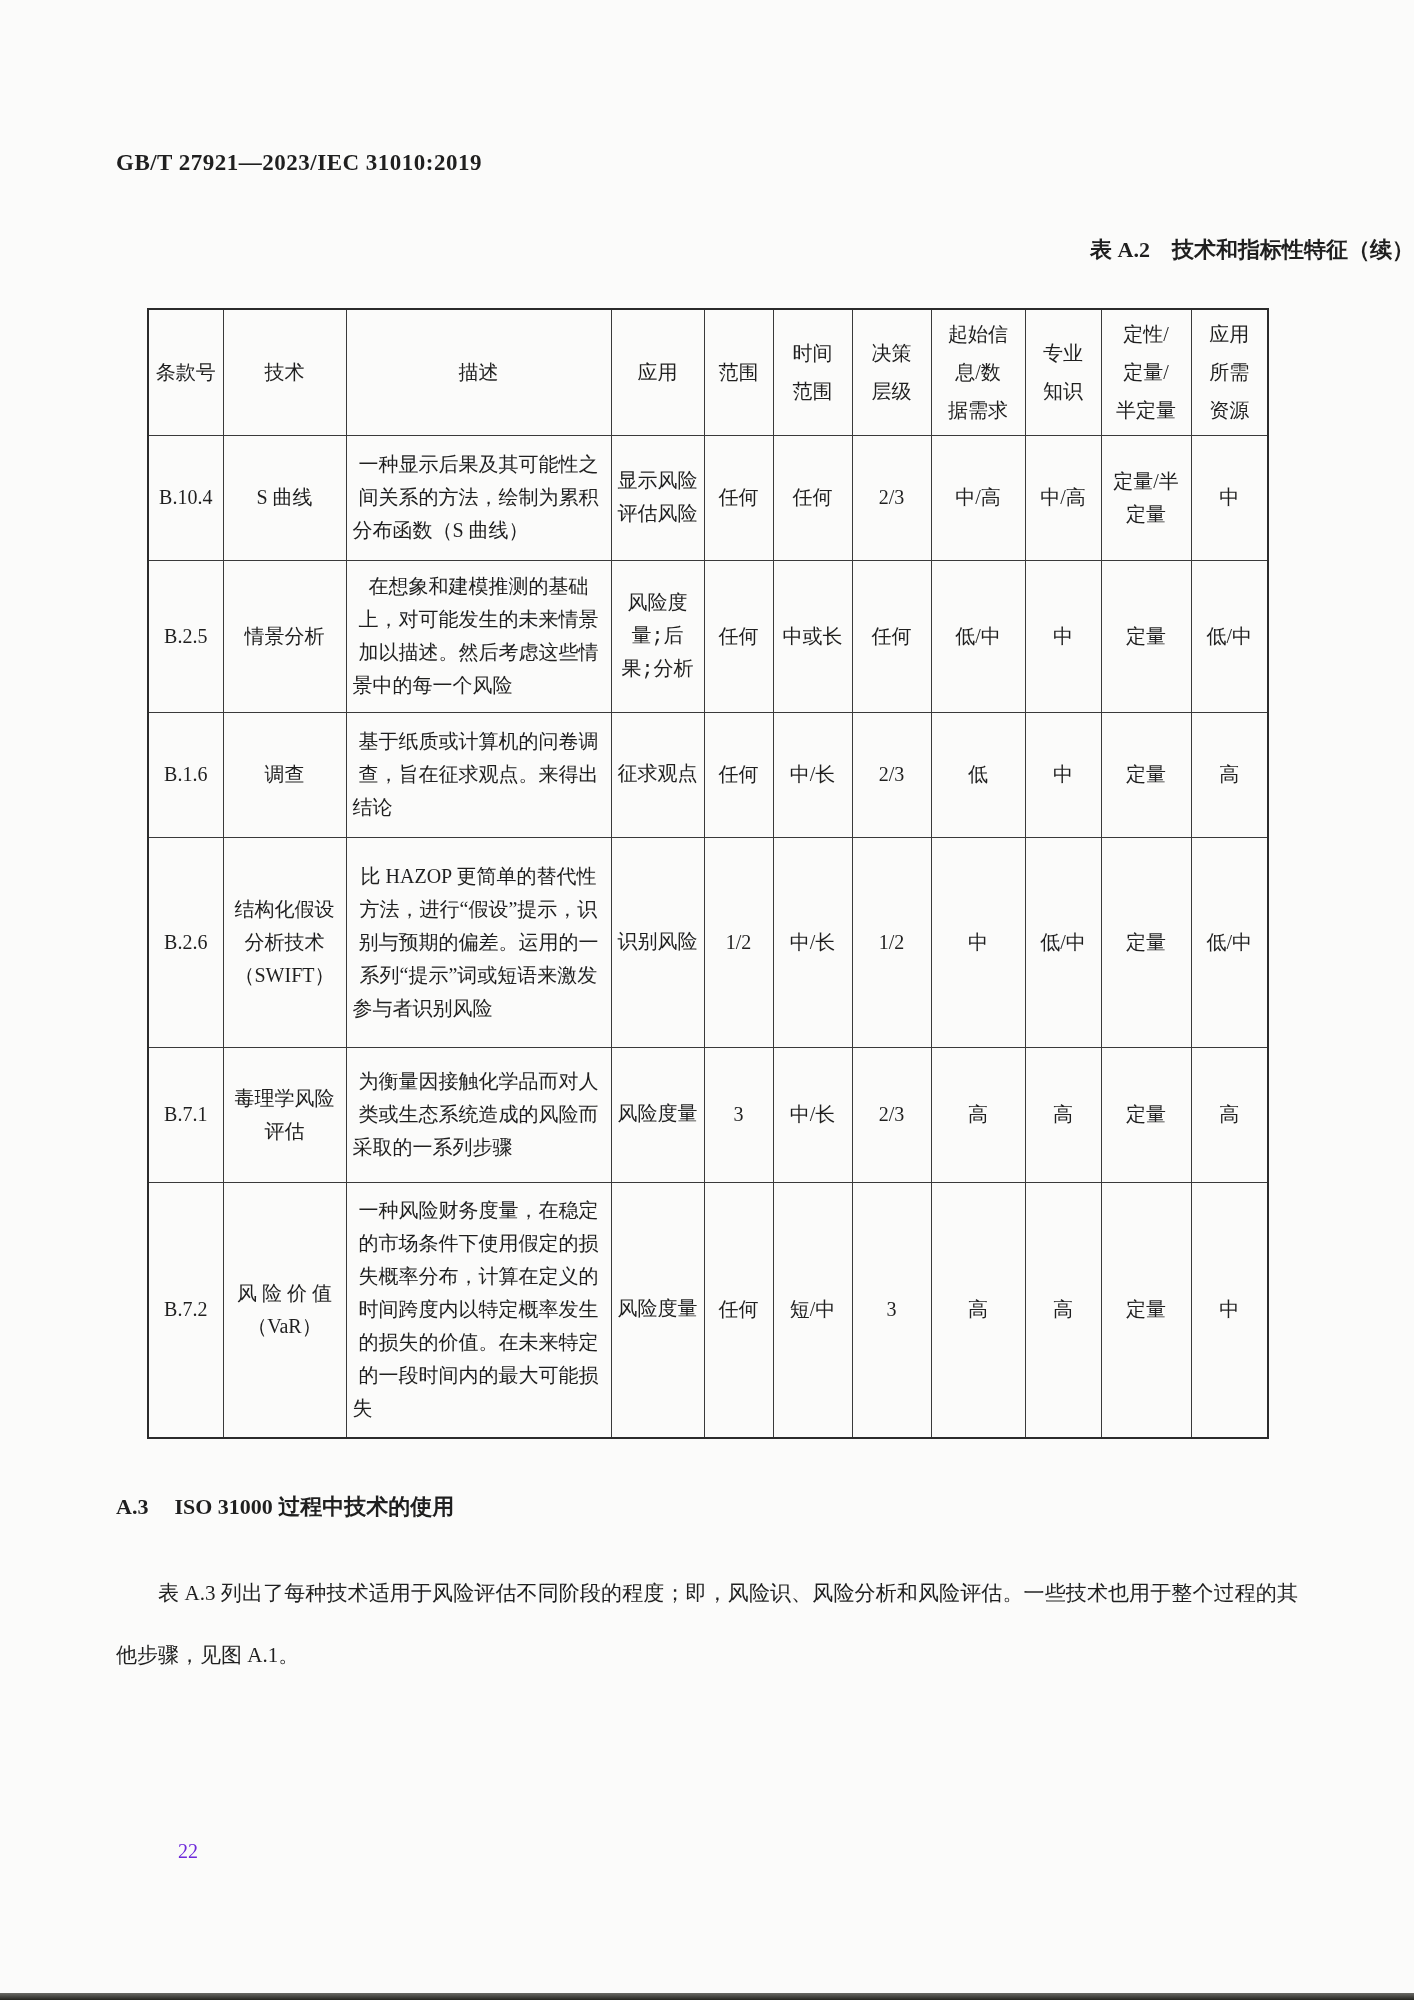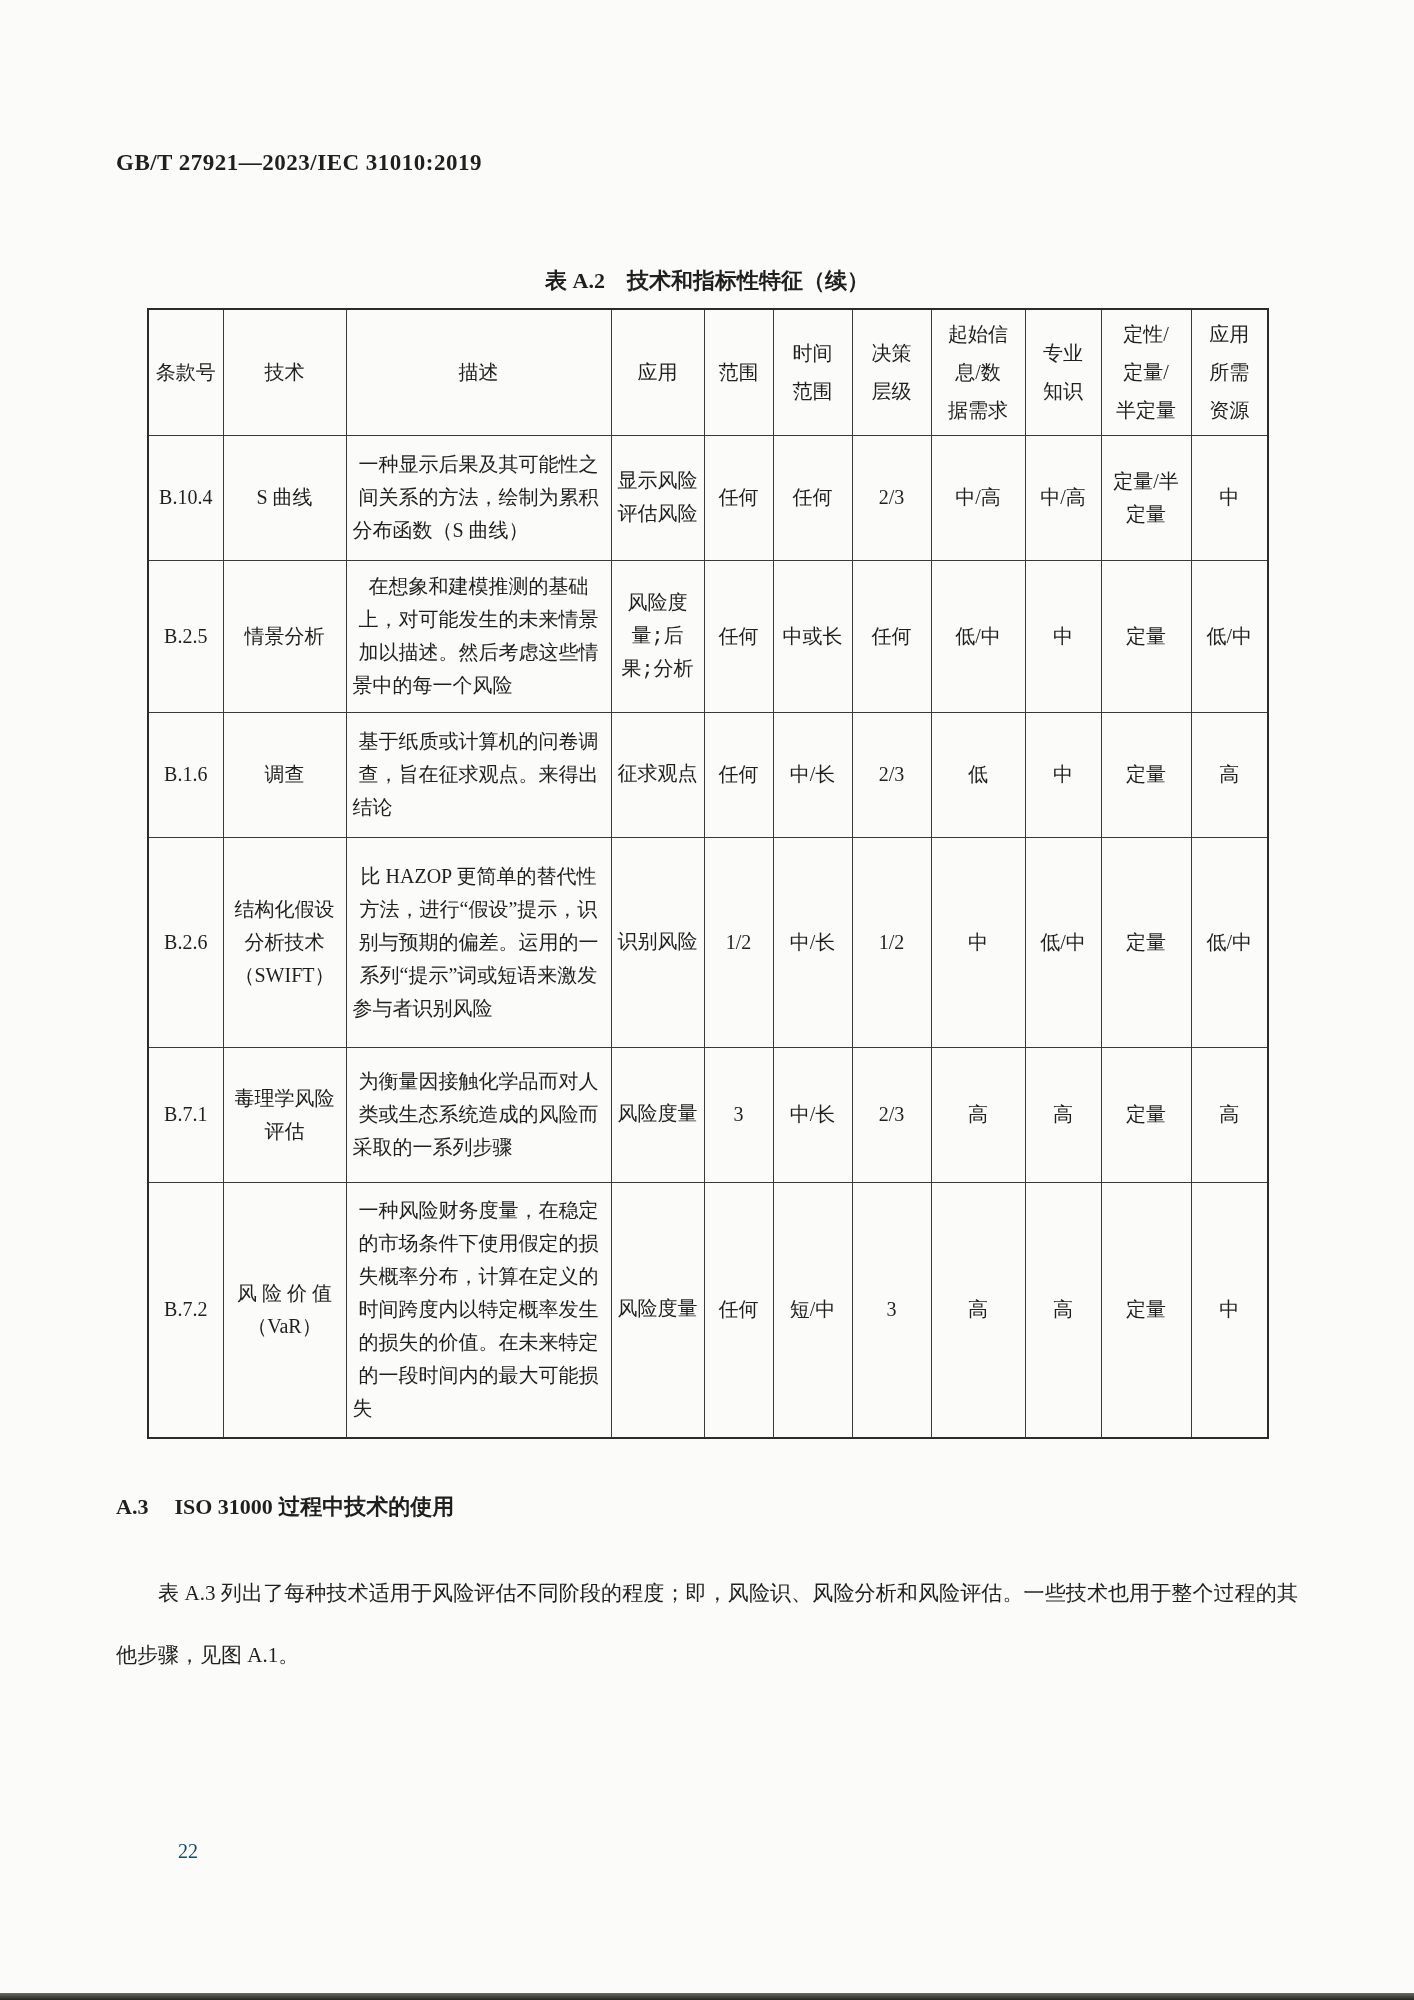--- a/index.html
+++ b/index.html
@@ -9,22 +9,22 @@
     font-family:"Liberation Serif","DejaVu Serif",serif;
     color:#1f1f1f;
     position:relative;
     overflow:hidden;
   }
   .doc-header{
     position:absolute;left:116px;top:150px;
     font-size:23px;font-weight:bold;letter-spacing:.5px;
   }
   .table-title{
-    position:absolute;top:266px;left:0;width:100%;
-    text-align:center;font-size:22px;font-weight:bold;
+    position:absolute;top:235px;left:0;width:100%;
+    text-align:right;font-size:22px;font-weight:bold;
   }
   table.tbl{
     position:absolute;left:147px;top:308px;
     width:1120px;border-collapse:collapse;table-layout:fixed;
     font-size:20px;
   }
   table.tbl,table.tbl th,table.tbl td{
     border:1px solid #3a3a3a;
   }
   table.tbl{border:2px solid #2b2b2b;}
@@ -54,21 +54,21 @@
     font-size:22px;font-weight:bold;
   }
   .section-heading .sec-num{margin-right:26px;}
   .body-paragraph{
     position:absolute;left:116px;top:1562px;width:1182px;
     font-size:21px;line-height:62px;
     text-indent:2em;text-align:justify;
   }
   .page-number{
     position:absolute;left:178px;top:1840px;
-    font-size:20px;color:#0c4a6e;text-align:center;
+    font-size:20px;color:#6d28d9;text-align:center;
   }
   .scan-edge{
     position:absolute;left:0;bottom:0;width:100%;height:7px;
     background:linear-gradient(#6a6a66,#23231f);
   }
 </style>
 </head>
 <body>
 
 <div class="doc-header">GB/T 27921—2023/IEC 31010:2019</div>

